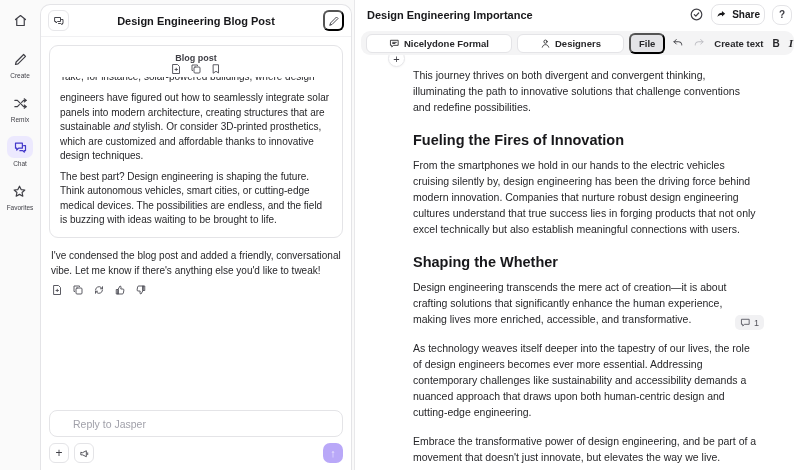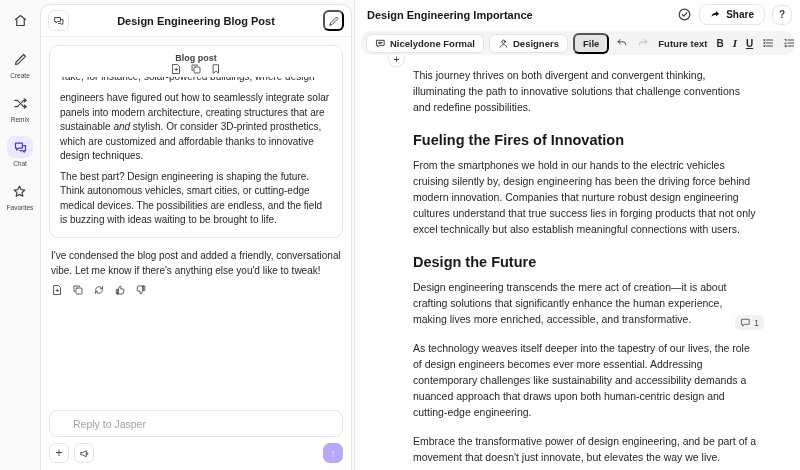--- a/index.html
+++ b/index.html
@@ -43,25 +43,25 @@
   .reply-tools { display:flex; gap:5px; margin-top:6px; align-items:center; }
   .mini-btn { width:20px; height:20px; border:1px solid #e4e4e7; border-radius:6px; background:#fff; display:flex; align-items:center; justify-content:center; color:#3f3f46; font-size:12px; cursor:pointer; }
   .send-btn { margin-left:auto; width:20px; height:20px; border:none; border-radius:7px; background:#b9a8f8; color:#ece7fd; font-size:11px; display:flex; align-items:center; justify-content:center; cursor:pointer; }
 
   
   .editor { flex:1; background:#fff; border-left:1px solid #e8e8ea; margin-left:2px; display:flex; flex-direction:column; min-width:0; }
   .doc-head { display:flex; align-items:center; height:29px; padding:0 8px 0 12px; }
   .doc-title { font-size:11px; font-weight:700; color:#18181b; flex:1; }
   .doc-head-right { display:flex; align-items:center; gap:7px; }
   .saved-ic { color:#3f3f46; display:flex; cursor:pointer; }
-  .share-btn { display:flex; align-items:center; gap:5px; border:1px solid #e4e4e7; border-radius:8px; background:#fff; padding:4px 10px; font-size:10px; font-weight:700; color:#18181b; cursor:pointer; }
+  .share-btn { display:flex; align-items:center; gap:5px; border:1px solid #e4e4e7; border-radius:8px; background:#fff; padding:4px 4px; font-size:10px; font-weight:700; color:#18181b; cursor:pointer; }
   .help-btn { width:20px; height:20px; border:1px solid #e4e4e7; border-radius:8px; background:#fff; font-size:10px; font-weight:700; color:#3f3f46; display:flex; align-items:center; justify-content:center; cursor:pointer; }
 
   .toolbar { margin:2px 6px 0 6px; background:#f4f4f5; border-radius:9px; height:24px; display:flex; align-items:center; padding:0 5px; gap:5px; }
-  .tb-pill { display:flex; align-items:center; gap:4px; background:#fff; border:1px solid #e4e4e7; border-radius:6px; padding:3px 8px; font-size:9.5px; font-weight:600; color:#27272a; cursor:pointer; white-space:nowrap; }
+  .tb-pill { display:flex; align-items:center; gap:4px; background:#fff; border:1px solid #e4e4e7; border-radius:6px; padding:3px 22px; font-size:9.5px; font-weight:600; color:#27272a; cursor:pointer; white-space:nowrap; }
   .tb-file { background:#e4e4e7; border-radius:6px; padding:3px 8px; font-size:9.5px; font-weight:600; color:#27272a; cursor:pointer; }
   .tb-ic { width:16px; height:16px; display:flex; align-items:center; justify-content:center; color:#3f3f46; cursor:pointer; flex-shrink:0; }
   .tb-ic.disabled { color:#b9b9c0; }
   .tb-text { font-size:9.5px; font-weight:600; color:#27272a; cursor:pointer; padding:0 2px; white-space:nowrap; }
   .tb-b { font-weight:800; font-size:10px; }
   .tb-i { font-style:italic; font-family:"Liberation Serif",serif; font-size:11px; }
   .tb-u { text-decoration:underline; font-size:10px; }
   .tb-spacer { flex:1; }
 
   .doc-body { flex:1; position:relative; padding:12px 42px 0 58px; overflow:hidden; }
@@ -291,21 +291,21 @@
             <path d="M8.5 14L4 9.5 8.5 5"></path>
             <path d="M4 9.5h9.5a6 6 0 0 1 6 6v.5"></path>
           </svg>
         </span>
       <span class="tb-ic disabled">
           <svg class="ic" viewBox="0 0 24 24">
             <path d="M15.5 14L20 9.5 15.5 5"></path>
             <path d="M20 9.5h-9.5a6 6 0 0 0-6 6v.5"></path>
           </svg>
         </span>
-      <span class="tb-text">Future text</span>
+      <span class="tb-text">Create text</span>
       <span class="tb-text tb-b">B</span>
       <span class="tb-text tb-i">I</span>
       <span class="tb-text tb-u">U</span>
       <span class="tb-ic">
           <svg class="ic" viewBox="0 0 24 24">
             <path d="M9 6h12M9 12h12M9 18h12"></path>
             <circle cx="4.5" cy="6" r="1" fill="currentColor"></circle>
             <circle cx="4.5" cy="12" r="1" fill="currentColor"></circle>
             <circle cx="4.5" cy="18" r="1" fill="currentColor"></circle>
           </svg>
@@ -336,21 +336,21 @@
     </div>
 
     <div class="doc-body">
       <button class="block-handle">
           <span>+</span>
         </button>
 
       <p>This journey thrives on both divergent and convergent thinking, illuminating the path to innovative solutions that challenge conventions and redefine possibilities.</p>
       <h2>Fueling the Fires of Innovation</h2>
       <p>From the smartphones we hold in our hands to the electric vehicles cruising silently by, design engineering has been the driving force behind modern innovation. Companies that nurture robust design engineering cultures understand that true success lies in forging products that not only excel technically but also establish meaningful connections with users.</p>
-      <h2>Design the Future</h2>
+      <h2>Shaping the Whether</h2>
       <p>Design engineering transcends the mere act of creation—it is about crafting solutions that significantly enhance the human experience, making lives more enriched, accessible, and transformative.</p>
       <p>As technology weaves itself deeper into the tapestry of our lives, the role of design engineers becomes ever more essential. Addressing contemporary challenges like sustainability and accessibility demands a nuanced approach that draws upon both human-centric design and cutting-edge engineering.</p>
       <p>Embrace the transformative power of design engineering, and be part of a movement that doesn't just innovate, but elevates the way we live.</p>
 
       <div class="comment-badge">
         <span>
             <svg class="ic-sm" viewBox="0 0 24 24">
               <path d="M4 5h16v11H10l-4 3.5V16H4z"></path>
             </svg>
           </span>

